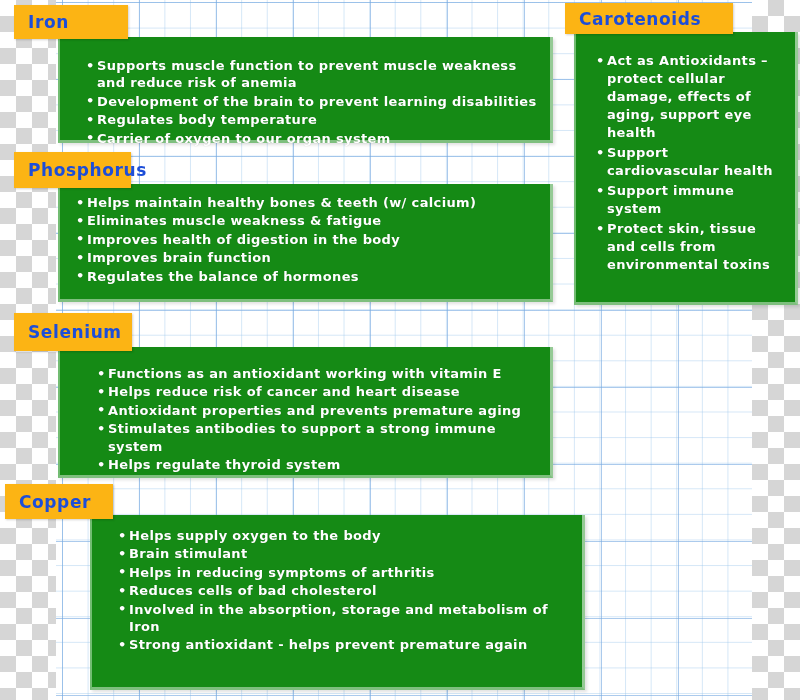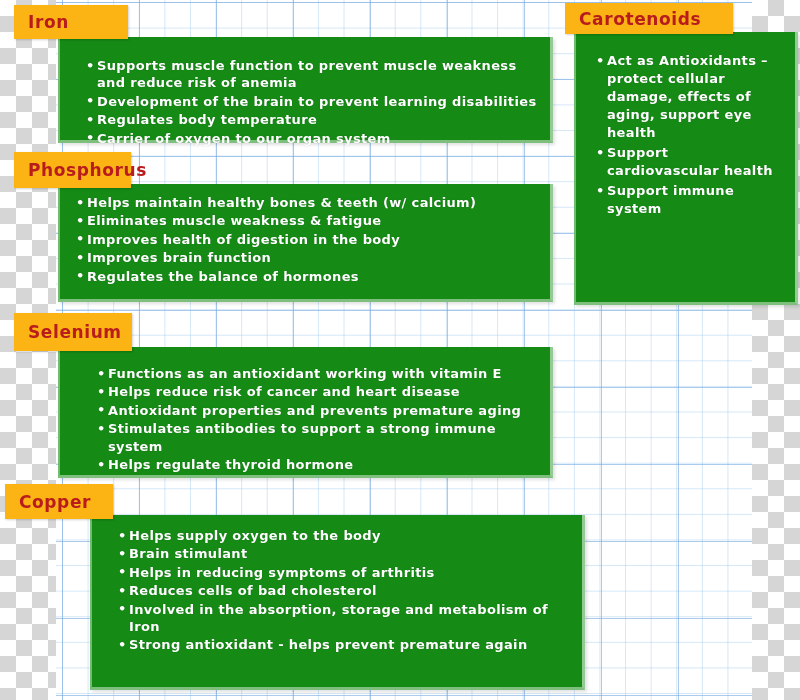--- a/index.html
+++ b/index.html
@@ -56,21 +56,21 @@
       25.6px 25.6px;
     background-position: 6px 2px, 6px 2px, 6px 2px, 6px 2px;
   }
 
   
   .section { position: absolute; }
 
   .tab {
     position: absolute;
     background: #FCB414;
-    color: #b91c1c;
+    color: #1d4ed8;
     font-family: "DejaVu Sans", sans-serif;
     font-weight: 700;
     font-size: 17px;
     letter-spacing: 0.6px;
     display: flex;
     align-items: center;
     padding-left: 14px;
     box-sizing: border-box;
     z-index: 6;
     box-shadow: 1px 1px 2px rgba(0,0,0,0.18);
@@ -167,21 +167,21 @@
   <div class="section">
     <div class="tab" id="tab-selenium" style="left:14px; top:313px; width:118px; height:38px;">
       <span>Selenium</span>
     </div>
     <div class="panel" id="panel-selenium" style="left:58px; top:347px; width:495px; height:131px;padding-left:25px;">
       <ul class="bullets">
         <li>Functions as an antioxidant working with vitamin E</li>
         <li>Helps reduce risk of cancer and heart disease</li>
         <li>Antioxidant properties and prevents premature aging</li>
         <li>Stimulates antibodies to support a strong immune system</li>
-        <li>Helps regulate thyroid hormone</li>
+        <li>Helps regulate thyroid system</li>
       </ul>
     </div>
   </div>
 
   <div class="section">
     <div class="tab" id="tab-copper" style="left:5px; top:484px; width:108px; height:35px;">
       <span>Copper</span>
     </div>
     <div class="panel" id="panel-copper" style="left:58px; top:515px; width:495px; height:175px;margin-left:32px;">
       <ul class="bullets">
@@ -197,17 +197,18 @@
 
   <div class="section">
     <div class="tab" id="tab-carotenoids" style="left:565px; top:3px; width:168px; height:31px;">
       <span>Carotenoids</span>
     </div>
     <div class="panel" id="panel-carotenoids" style="left:574px; top:32px; width:224px; height:273px;">
       <ul class="bullets">
         <li>Act as Antioxidants – protect cellular damage, effects of aging,  support eye health</li>
         <li>Support cardiovascular health</li>
         <li>Support immune system</li>
+        <li>Protect skin, tissue and cells from environmental toxins</li>
       </ul>
     </div>
   </div>
 
 </div>
 
 </body></html>

